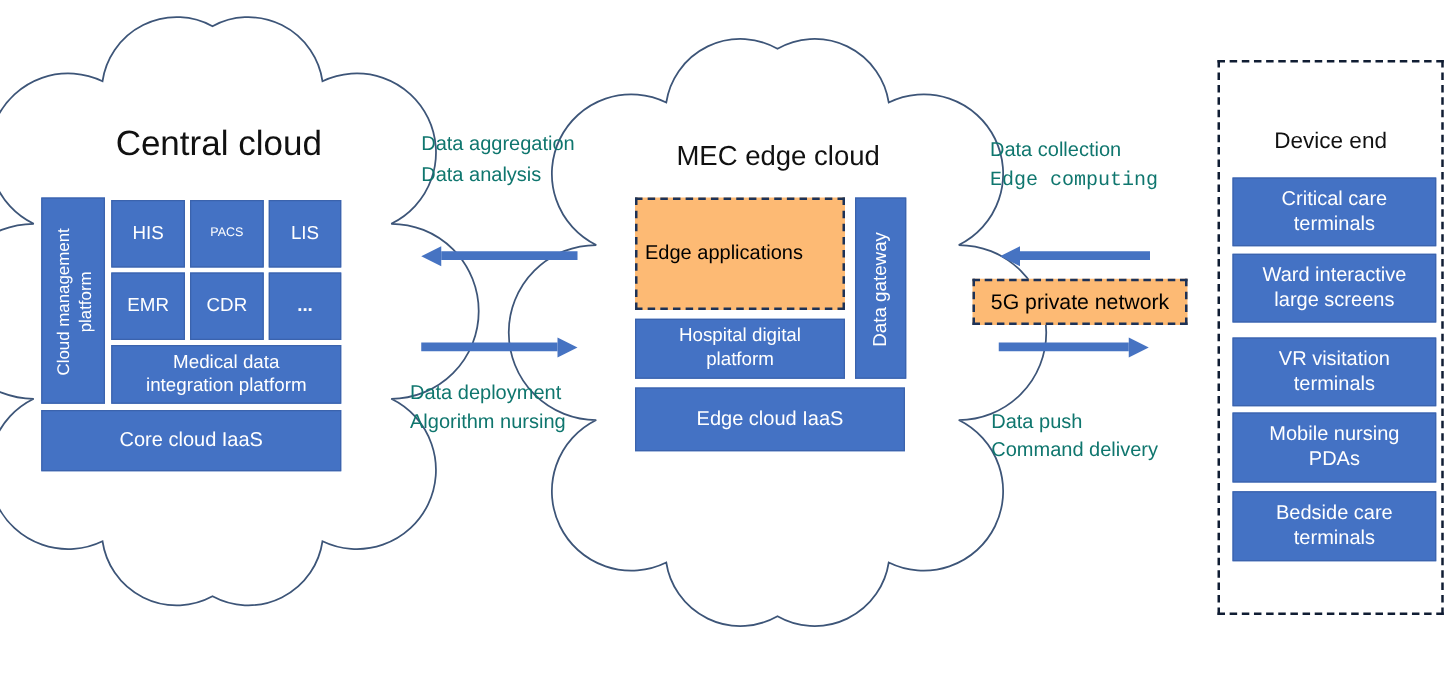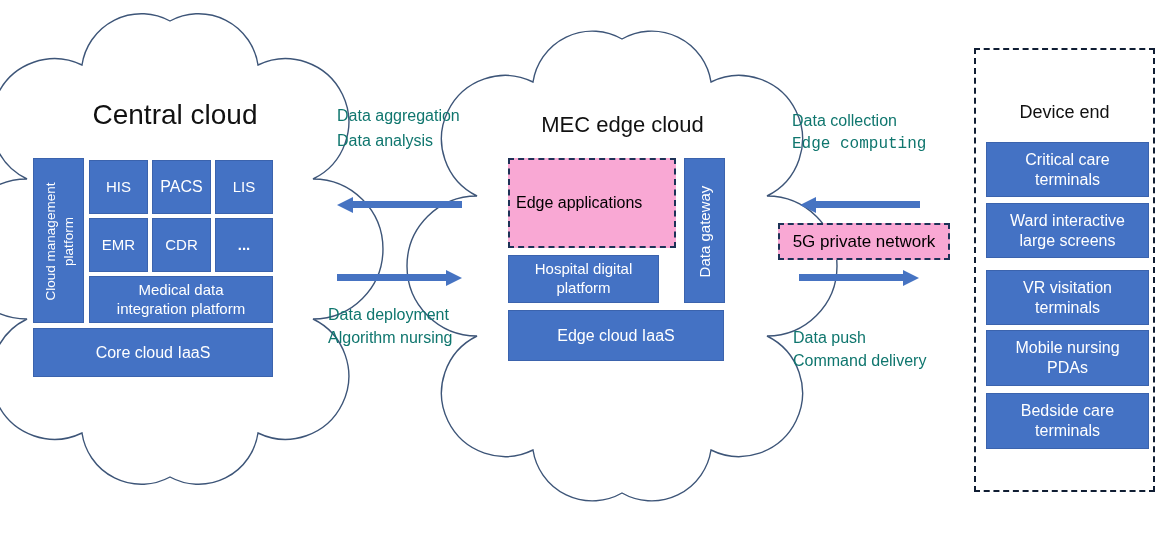--- a/index.html
+++ b/index.html
@@ -11,21 +11,21 @@
   .cloud path{fill:#ffffff;stroke:#3d5578;stroke-width:1.4;}
   .section-title{position:absolute;text-align:center;font-size:28px;color:#111;}
   .bluebox{
     position:absolute;background:#4472C4;border:1px solid #3b63ad;
     color:#ffffff;display:flex;flex-direction:column;align-items:center;justify-content:center;
     text-align:center;font-size:15px;line-height:1.25;box-sizing:border-box;
   }
   .vwrap{position:absolute;display:flex;flex-direction:column;align-items:center;justify-content:center;
     text-align:center;transform:rotate(-90deg);}
   .dashedbox{
-    position:absolute;border:2px dashed #1d3257;background:#f9a8d4;box-sizing:border-box;
+    position:absolute;border:2px dashed #1d3257;background:#fdba74;box-sizing:border-box;
     display:flex;align-items:center;justify-content:center;text-align:center;
   }
   .linklabel{position:absolute;font-size:16px;color:#0f766e;white-space:nowrap;}
   .arrow{position:absolute;height:7px;background:#4673c2;}
   .arrow-left::before{
     content:"";position:absolute;left:-16px;top:-4.5px;width:0;height:0;
     border-top:8px solid transparent;border-bottom:8px solid transparent;border-right:16px solid #4673c2;
   }
   .arrow-right::after{
     content:"";position:absolute;right:-16px;top:-4.5px;width:0;height:0;
@@ -49,21 +49,21 @@
   <div class="section-title" style="left:85px;top:99px;width:180px;">Central cloud</div>
 
   <div class="bluebox" style="left:33px;top:158px;width:51px;height:165px;">
     <div class="vwrap" style="width:165px;height:51px;left:-57px;top:57px;font-size:13.5px;line-height:1.3;">
       <div>Cloud management</div>
       <div>platform</div>
     </div>
   </div>
 
   <div class="bluebox" style="left:89px;top:160px;width:59px;height:54px;">HIS</div>
-  <div class="bluebox" style="left:152px;top:160px;width:59px;height:54px;font-size:16px;">PACS</div>
+  <div class="bluebox" style="left:152px;top:160px;width:59px;height:54px;font-size:10px;">PACS</div>
   <div class="bluebox" style="left:215px;top:160px;width:58px;height:54px;">LIS</div>
   <div class="bluebox" style="left:89px;top:218px;width:59px;height:54px;">EMR</div>
   <div class="bluebox" style="left:152px;top:218px;width:59px;height:54px;">CDR</div>
   <div class="bluebox" style="left:215px;top:218px;width:58px;height:54px;font-weight:bold;">...</div>
 
   <div class="bluebox" style="left:89px;top:276px;width:184px;height:47px;">
     <div>Medical data</div>
     <div>integration platform</div>
   </div>
 
@@ -81,21 +81,21 @@
   <div class="linklabel" style="left:328px;top:329px;">Algorithm nursing</div>
 
   <div class="section-title" style="left:525px;top:112px;width:195px;font-size:22px;">MEC edge cloud</div>
 
   <div class="dashedbox" style="left:508px;top:158px;width:168px;height:90px;font-size:16px;justify-content:flex-start;padding-left:6px;">Edge applications</div>
 
   <div class="bluebox" style="left:684px;top:158px;width:41px;height:145px;">
     <div class="vwrap" style="width:145px;height:41px;left:-52px;top:52px;font-size:15px;">Data gateway</div>
   </div>
 
-  <div class="bluebox" style="left:508px;top:255px;width:151px;height:48px;">
+  <div class="bluebox" style="left:508px;top:255px;width:168px;height:48px;">
     <div>Hospital digital</div>
     <div>platform</div>
   </div>
 
   <div class="bluebox" style="left:508px;top:310px;width:216px;height:51px;font-size:16px;">Edge cloud IaaS</div>
 
   <div class="linklabel" style="left:792px;top:112px;">Data collection</div>
   <div class="linklabel" style="left:792px;top:135px;font-family:Liberation Mono, monospace;">Edge computing</div>
 
   <div class="arrow arrow-left" style="left:816px;top:201px;width:104px;"></div>

